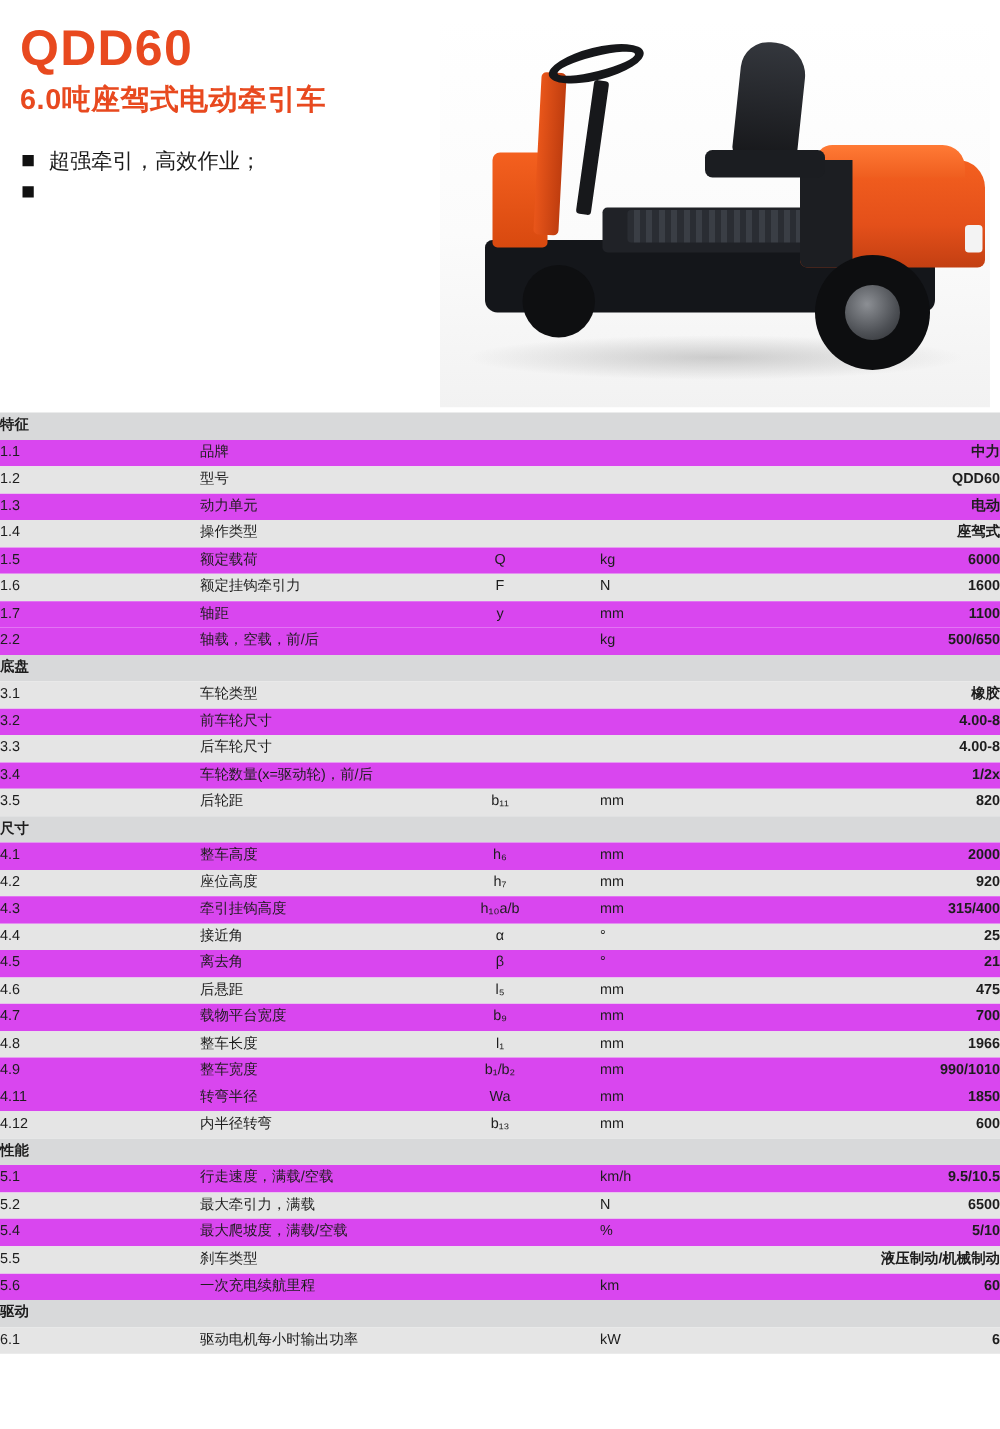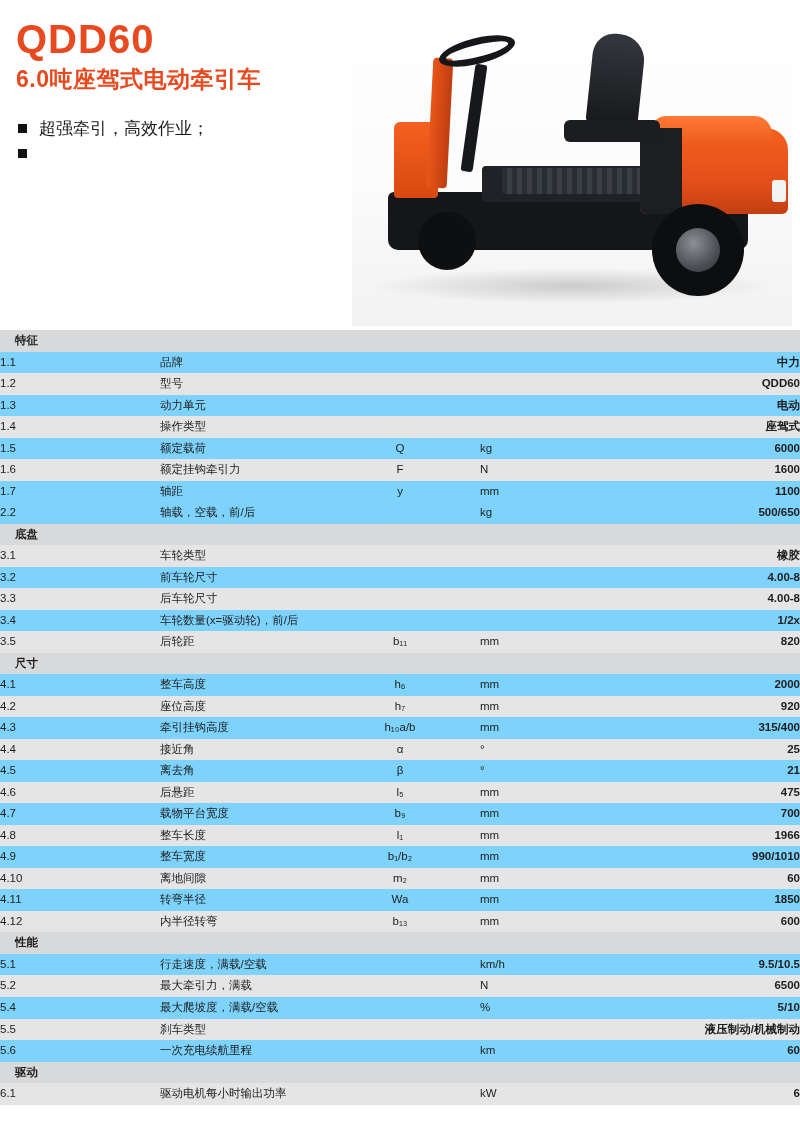--- a/index.html
+++ b/index.html
@@ -199,23 +199,23 @@
   
   .spec {
     width: 100%;
     border-collapse: collapse;
     font-size: 11.5px;
     color: #1d1d1d;
     table-layout: fixed;
   }
   .spec td { padding: 3px 0 3px 0; line-height: 1.35; }
   .spec tr.row-alt { background: #e5e5e5; }
-  .spec tr.row-plain { background: #7dd3fc; }
+  .spec tr.row-plain { background: #d946ef; }
   .spec tr.section { background: #d8d9da; font-weight: bold; }
-  .spec tr.section td { padding: 3px 0 3px 15px; font-size: 11.5px; }
+  .spec tr.section td { padding: 3px 0 3px 0; font-size: 11.5px; }
   .c-no   { width: 40px;  padding-left: 10px; }
   .c-name { width: 250px; }
   .c-sym  { width: 90px;  text-align: center; }
   .c-unit { width: 110px; text-align: left; }
   .c-val  { text-align: right; font-weight: bold; }
 </style>
 </head>
 <body>
 
 <div class="page">
@@ -413,27 +413,20 @@
           <td class="c-unit">mm</td>
           <td class="c-val">1966</td>
         </tr>
         <tr class="row-plain">
           <td class="c-no">4.9</td>
           <td class="c-name">整车宽度</td>
           <td class="c-sym">b₁/b₂</td>
           <td class="c-unit">mm</td>
           <td class="c-val">990/1010</td>
         </tr>
-        <tr class="row-alt">
-          <td class="c-no">4.10</td>
-          <td class="c-name">离地间隙</td>
-          <td class="c-sym">m₂</td>
-          <td class="c-unit">mm</td>
-          <td class="c-val">60</td>
-        </tr>
         <tr class="row-plain">
           <td class="c-no">4.11</td>
           <td class="c-name">转弯半径</td>
           <td class="c-sym">Wa</td>
           <td class="c-unit">mm</td>
           <td class="c-val">1850</td>
         </tr>
         <tr class="row-alt">
           <td class="c-no">4.12</td>
           <td class="c-name">内半径转弯</td>

